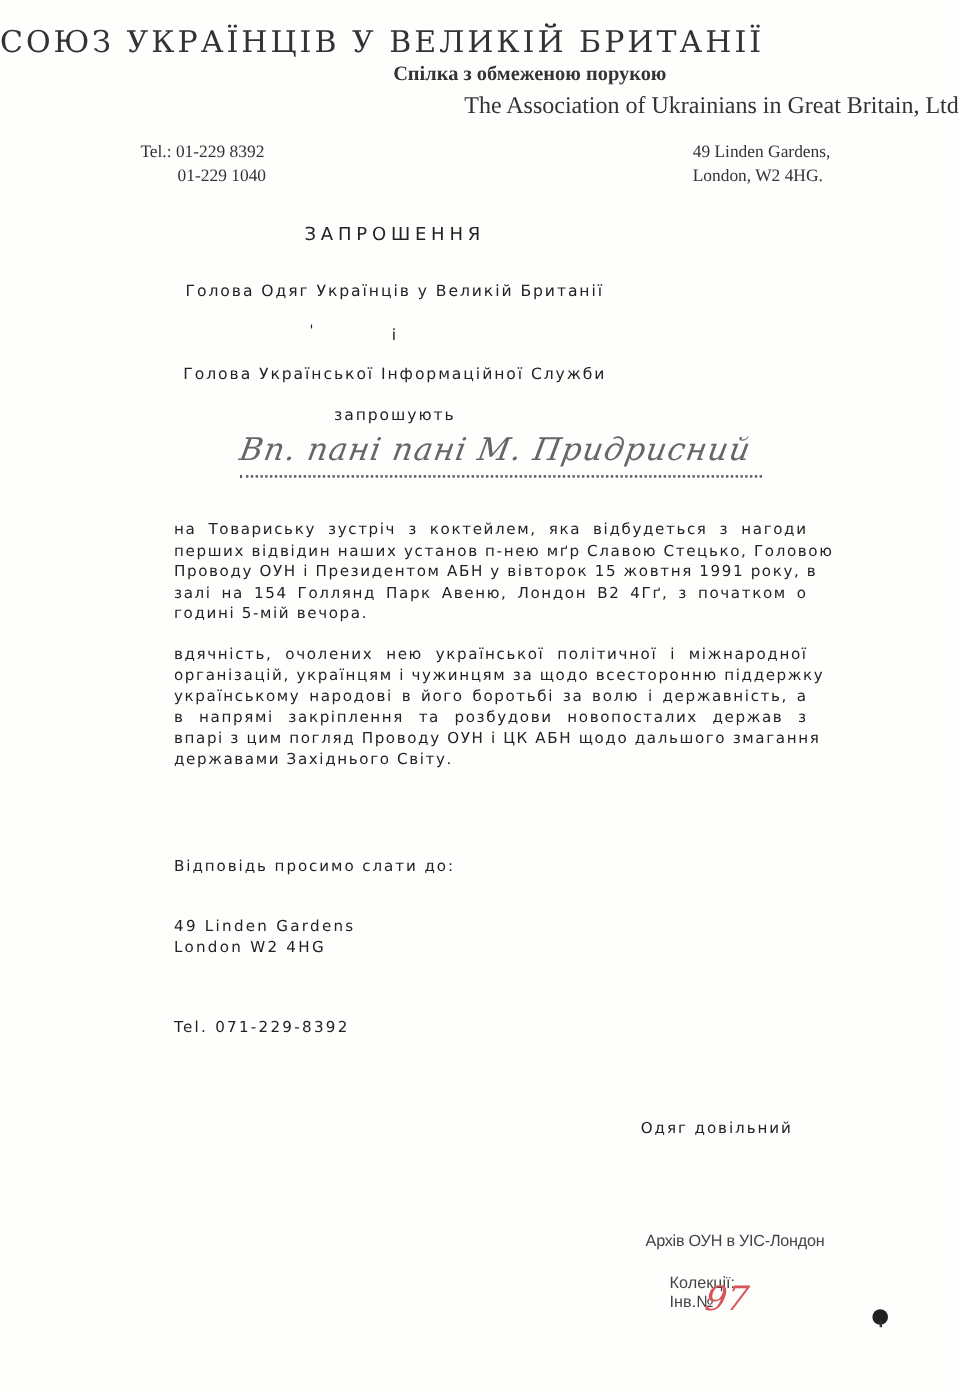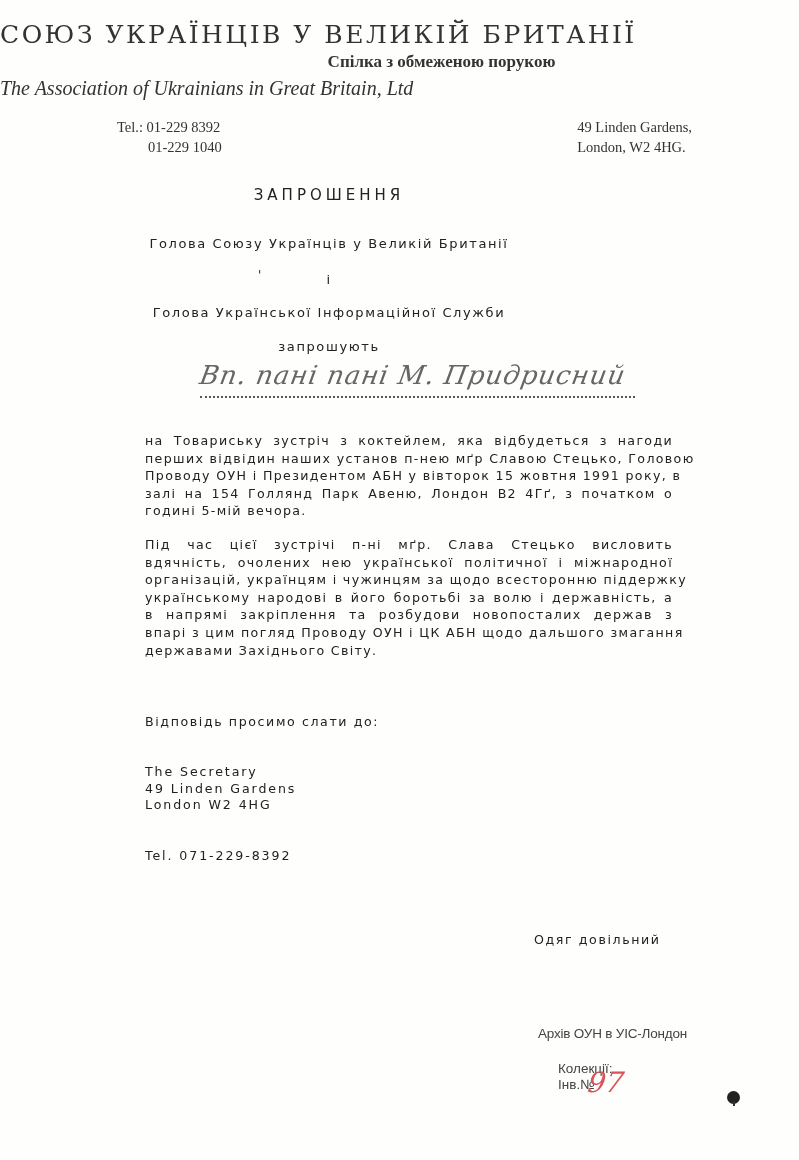--- a/index.html
+++ b/index.html
@@ -19,22 +19,22 @@
     #org-title {
       left: 0; width: 799px; top: 20px; text-align: left;
       font-size: 25px; letter-spacing: 2.5px; color: #333;
       white-space: nowrap;
     }
     #org-subtitle {
       left: 0; width: 799px; top: 52px; text-align: center;
       font-size: 17px; font-weight: bold; color: #333; padding-left: 42px;
     }
     #org-english {
-      left: 0; width: 799px; top: 77px; text-align: left;
-      font-size: 20px; color: #333; font-style: italic;
+      left: 0; width: 799px; top: 77px; text-align: right;
+      font-size: 20px; color: #333;
     }
     .contact { font-size: 14.5px; line-height: 20px; color: #333; }
     #tel-block { left: 117px; top: 117px; }
     #tel-block .indent { padding-left: 31px; }
     #address-block { right: 107px; top: 117px; text-align: left; }
 
     .center-line {
       left: 0; width: 658px; text-align: center; white-space: nowrap;
       font-size: 13px; letter-spacing: 1.6px; color: #222;
     }
@@ -99,50 +99,48 @@
 <div class="abs lserif contact" id="tel-block">
   <div>Tel.: 01-229 8392</div>
   <div class="indent">01-229 1040</div>
 </div>
 <div class="abs lserif contact" id="address-block">
   <div>49 Linden Gardens,</div>
   <div>London, W2 4HG.</div>
 </div>
 
 <div class="abs center-line mono" id="invite-title">ЗАПРОШЕННЯ</div>
-<div class="abs center-line mono" id="line-chair1">Голова Союзу Українців у Великій Британії</div>
+<div class="abs center-line mono" id="line-chair1">Голова Одяг Українців у Великій Британії</div>
 <div class="abs mono" id="tick-mark">'</div>
 <div class="abs center-line mono" id="line-and">і</div>
 <div class="abs center-line mono" id="line-chair2">Голова Української Інформаційної Служби</div>
 <div class="abs center-line mono" id="line-invite">запрошують</div>
 
 <div class="abs" id="addressee">Вп. пані пані М. Придрисний</div>
 <div class="abs" id="addressee-line"></div>
 
 <div class="abs para mono" id="para1">
   <span class="ln">на Товариську зустріч з коктейлем, яка відбудеться з нагоди</span>
   <span class="ln">перших відвідин наших установ п-нею мґр Славою Стецько, Головою</span>
   <span class="ln">Проводу ОУН і Президентом АБН у вівторок 15 жовтня 1991 року, в</span>
   <span class="ln">залі на 154 Голлянд Парк Авеню, Лондон В2 4Гґ, з початком о</span>
   <span class="ln last">годині 5-мій вечора.</span>
 </div>
 
 <div class="abs para mono" id="para2">
-  <span class="ln">Під час цієї зустрічі п-ні мґр. Слава Стецько висловить</span>
   <span class="ln">вдячність, очолених нею української політичної і міжнародної</span>
   <span class="ln">організацій, українцям і чужинцям за щодо всесторонню піддержку</span>
   <span class="ln">українському народові в його боротьбі за волю і державність, а</span>
   <span class="ln">в напрямі закріплення та розбудови новопосталих держав з</span>
   <span class="ln">впарі з цим погляд Проводу ОУН і ЦК АБН щодо дальшого змагання</span>
   <span class="ln last">державами Західнього Світу.</span>
 </div>
 
 <div class="abs mono" id="reply-label">Відповідь просимо слати до:</div>
 <div class="abs mono" id="reply-address">
-  <div>The Secretary</div>
   <div>49 Linden Gardens</div>
   <div>London W2 4HG</div>
 </div>
 <div class="abs mono" id="reply-tel">Tel. 071-229-8392</div>
 
 <div class="abs mono" id="dress-code">Одяг довільний</div>
 
 <div class="abs sans" id="archive-stamp">Архів ОУН в УІС-Лондон</div>
 <div class="abs sans" id="collections">
   <div>Колекції:</div>

